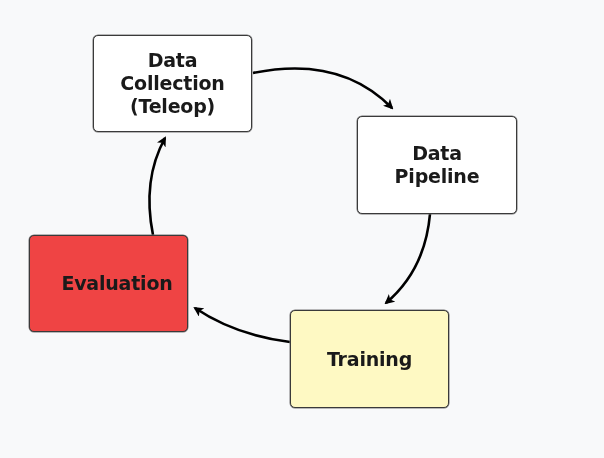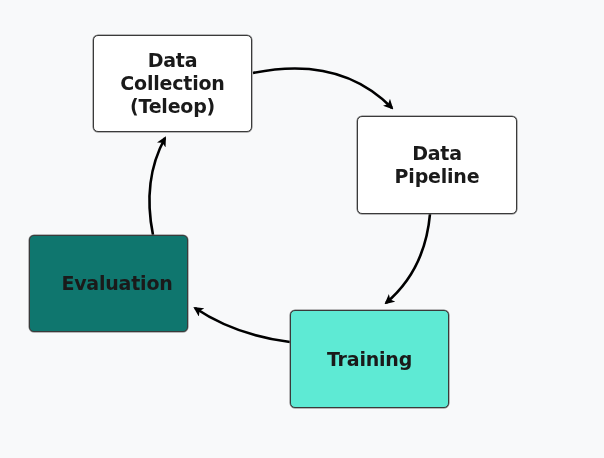--- a/index.html
+++ b/index.html
@@ -63,19 +63,19 @@
 
   <div class="node" id="node-data-collection" style="background: rgb(255, 255, 255); border-color: rgb(58, 58, 58);">
     <span class="node-label" style="color: rgb(26, 26, 26);">Data
 Collection
 (Teleop)</span>
   </div>
   <div class="node" id="node-data-pipeline" style="background: rgb(255, 255, 255); border-color: rgb(58, 58, 58);">
     <span class="node-label" style="color: rgb(26, 26, 26);">Data
 Pipeline</span>
   </div>
-  <div class="node" id="node-training" style="background: #5eead4; border-color: rgb(58, 58, 58); justify-content: center;">
+  <div class="node" id="node-training" style="background: #fef9c3; border-color: rgb(58, 58, 58); justify-content: center;">
     <span class="node-label" style="color: rgb(26, 26, 26);">Training</span>
   </div>
-  <div class="node" id="node-evaluation" style="background: #0f766e; border-color: rgb(58, 58, 58); padding-left: 17px;">
+  <div class="node" id="node-evaluation" style="background: #ef4444; border-color: rgb(58, 58, 58); padding-left: 17px;">
     <span class="node-label" style="color: rgb(26, 26, 26);">Evaluation</span>
   </div>
 </div>
 
 </body></html>

